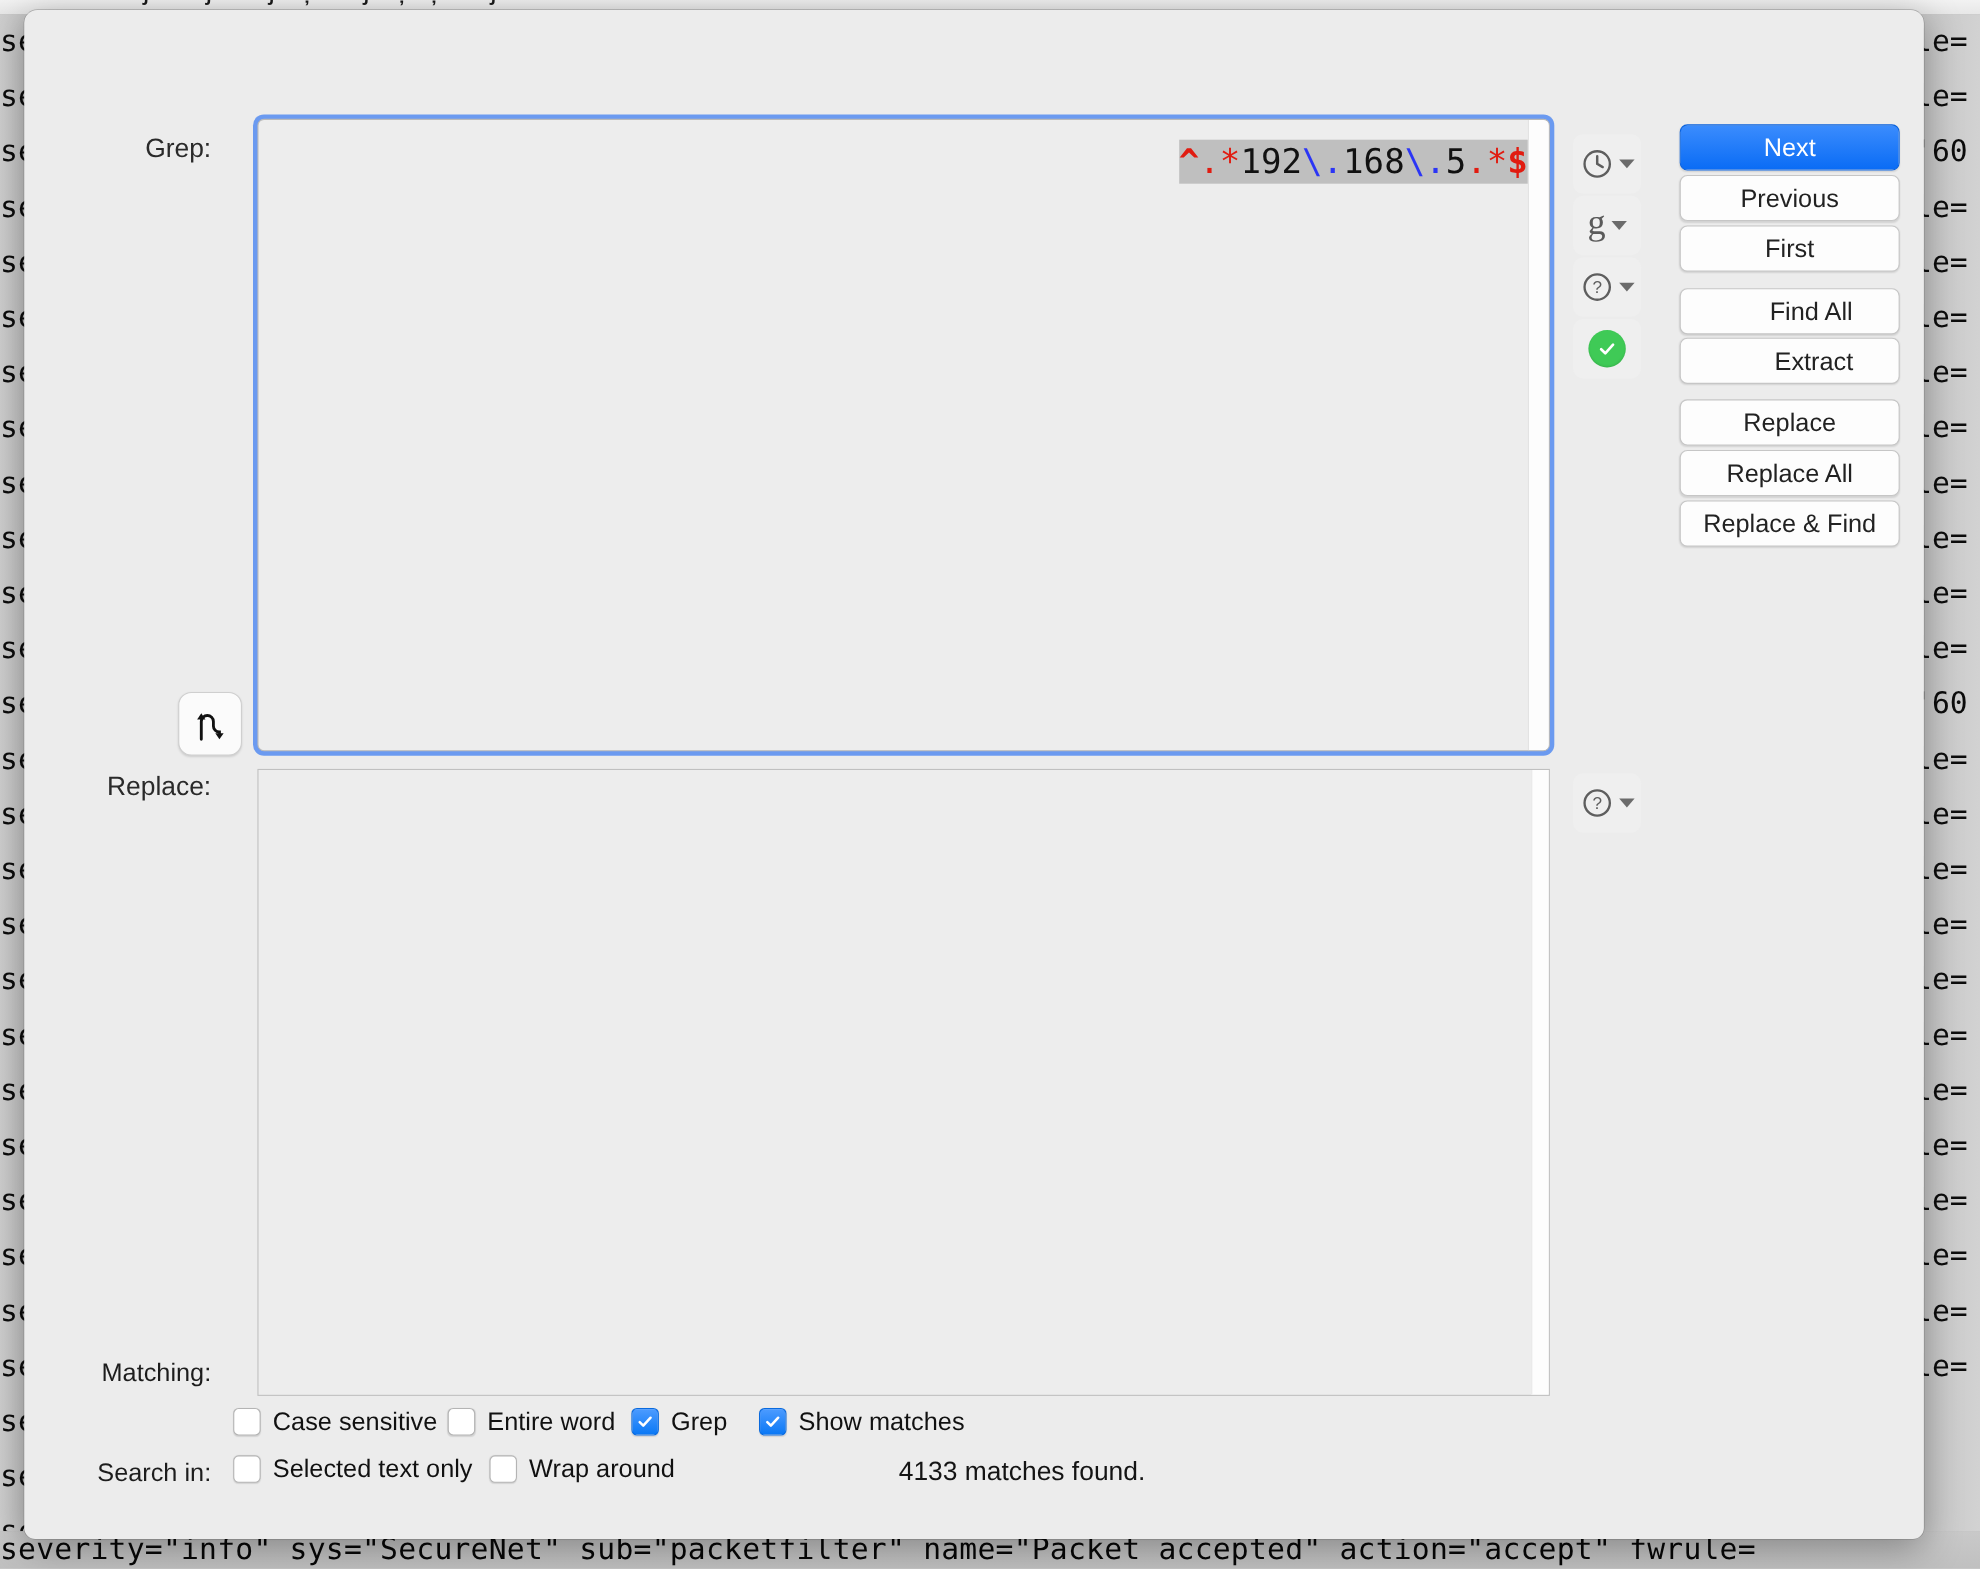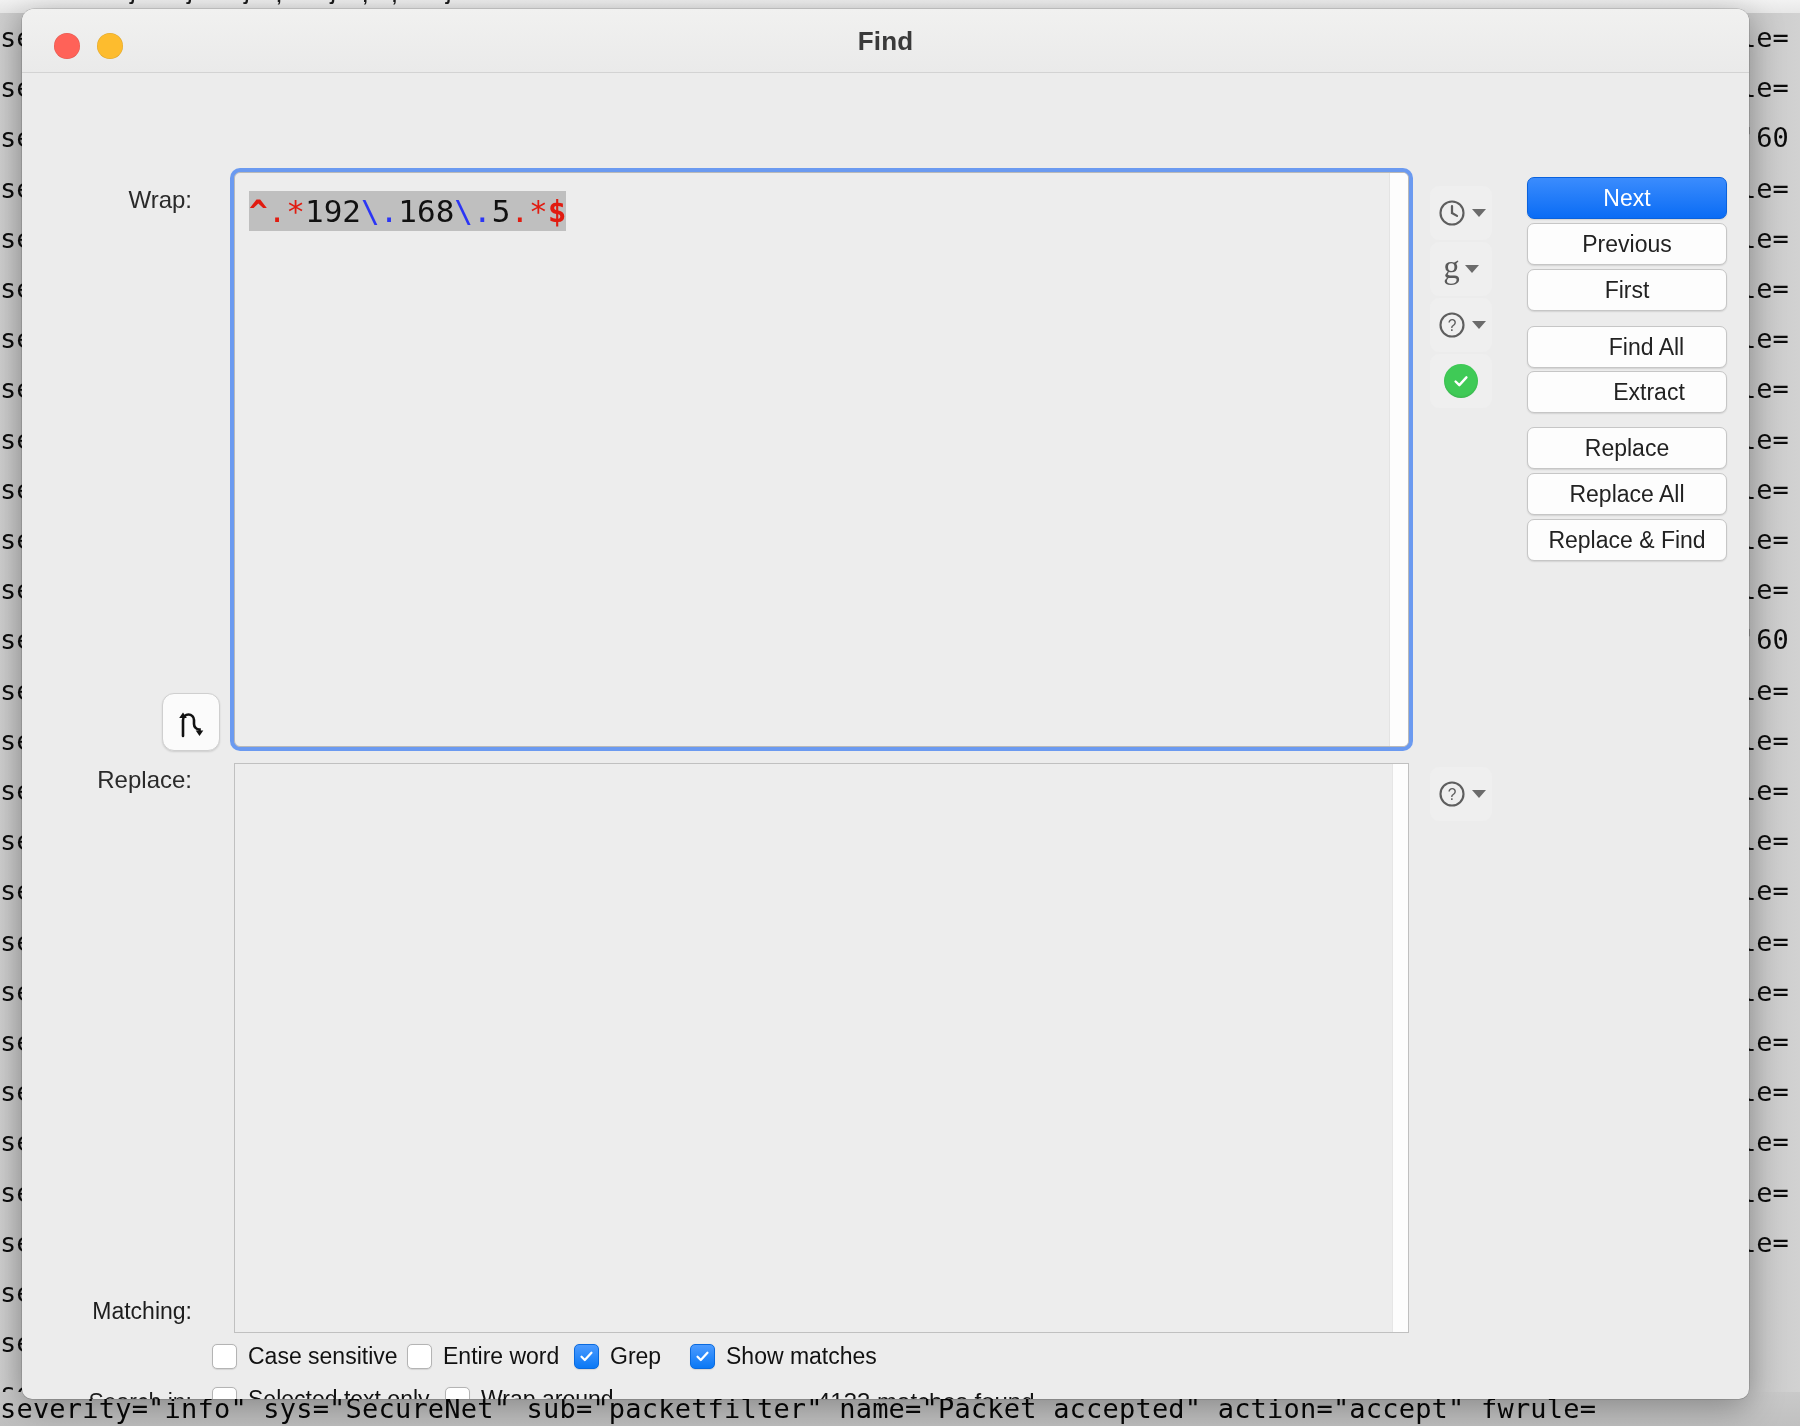--- a/index.html
+++ b/index.html
@@ -132,20 +132,21 @@
     border-left: 1px solid #e3e3e3;
   }
   #find-text {
     position: absolute;
     left: 14px; top: 18px;
     right: 19px;
     font-family: "DejaVu Sans Mono", monospace;
     font-size: 31px;
     line-height: 40px;
     white-space: pre;
+    text-align: right;
   }
   #find-text .sel { background: #bfbfbf; padding: 2px 0; }
   .tok-anchor { color: #e11b10; font-weight: bold; }
   .tok-meta   { color: #e11b10; }
   .tok-lit    { color: #111; }
   .tok-esc    { color: #2b35f5; }
 
   
   #swap-btn {
     position: absolute;
@@ -275,29 +276,24 @@
   <div id="menubar-sliver">
     <span>ȷ ȷ ȷ       ̦ ȷ      ̦    ̦ ȷ</span>
   </div>
   <div id="bg-left"><div class="bgline">se</div><div class="bgline">se</div><div class="bgline">se</div><div class="bgline">se</div><div class="bgline">se</div><div class="bgline">se</div><div class="bgline">se</div><div class="bgline">se</div><div class="bgline">se</div><div class="bgline">se</div><div class="bgline">se</div><div class="bgline">se</div><div class="bgline">se</div><div class="bgline">se</div><div class="bgline">se</div><div class="bgline">se</div><div class="bgline">se</div><div class="bgline">se</div><div class="bgline">se</div><div class="bgline">se</div><div class="bgline">se</div><div class="bgline">se</div><div class="bgline">se</div><div class="bgline">se</div><div class="bgline">se</div><div class="bgline">se</div><div class="bgline">se</div><div class="bgline">se</div></div>
   <div id="bg-right"><div class="bgline">le=</div><div class="bgline">le=</div><div class="bgline">'60</div><div class="bgline">le=</div><div class="bgline">le=</div><div class="bgline">le=</div><div class="bgline">le=</div><div class="bgline">le=</div><div class="bgline">le=</div><div class="bgline">le=</div><div class="bgline">le=</div><div class="bgline">le=</div><div class="bgline">'60</div><div class="bgline">le=</div><div class="bgline">le=</div><div class="bgline">le=</div><div class="bgline">le=</div><div class="bgline">le=</div><div class="bgline">le=</div><div class="bgline">le=</div><div class="bgline">le=</div><div class="bgline">le=</div><div class="bgline">le=</div><div class="bgline">le=</div><div class="bgline">le=</div></div>
   <div id="bg-bottom">severity="info" sys="SecureNet" sub="packetfilter" name="Packet accepted" action="accept" fwrule=</div>
 </div>
 
 <div id="dialog">
 
-  <div id="titlebar">
-    <div class="traffic" id="tl-close"></div>
-    <div class="traffic" id="tl-min"></div>
-    <div id="window-title">Find</div>
-  </div>
 
   <div id="body">
 
-    <div class="side-label" id="find-label">Wrap:</div>
+    <div class="side-label" id="find-label">Grep:</div>
 
     <div id="find-wrap">
       <div id="find-text"><span class="sel"><span class="tok-anchor">^</span><span class="tok-meta">.</span><span class="tok-meta">*</span><span class="tok-lit">192</span><span class="tok-esc">\</span><span class="tok-esc">.</span><span class="tok-lit">168</span><span class="tok-esc">\</span><span class="tok-esc">.</span><span class="tok-lit">5</span><span class="tok-meta">.</span><span class="tok-meta">*</span><span class="tok-anchor">$</span></span></div>
       <div id="find-scrollgutter"></div>
     </div>
 
     <div id="swap-btn">
       <svg width="30" height="32" viewBox="0 0 30 32">
         <path d="M7 30 V14 a5.5 5.5 0 0 1 11 0 V18 a5.5 5.5 0 0 0 5.5 5.5 V26" stroke="#111" stroke-width="2.6" fill="none" stroke-linecap="round"></path>
         <path d="M3.2 12 L7 6.5 L10.8 12 Z" fill="#111"></path>

